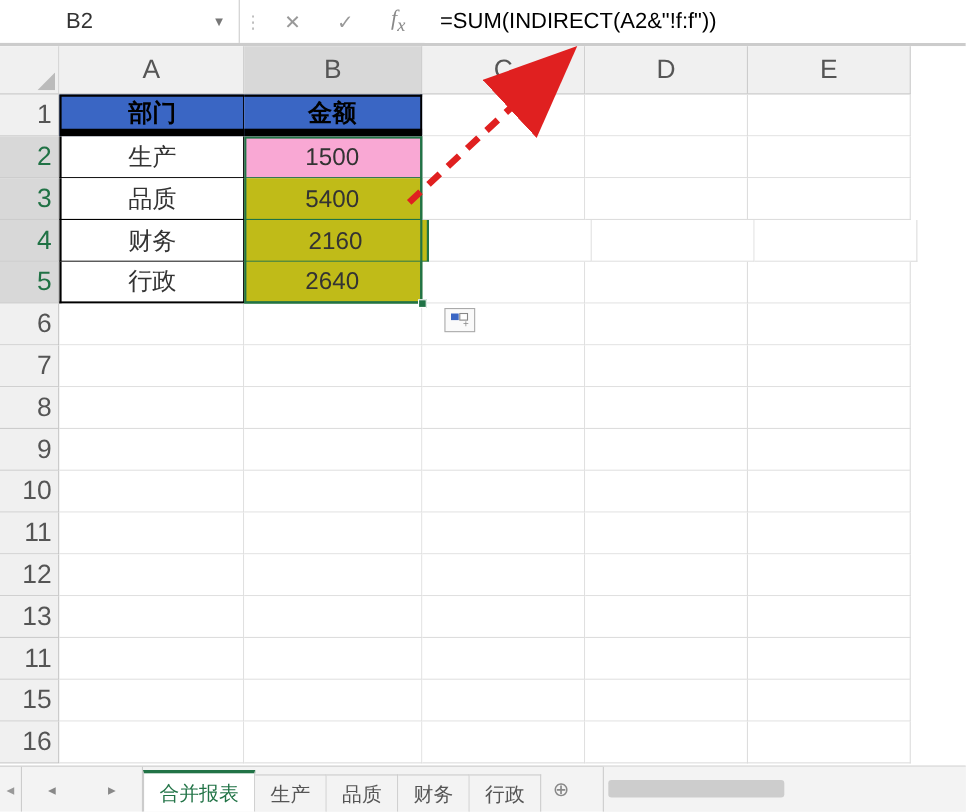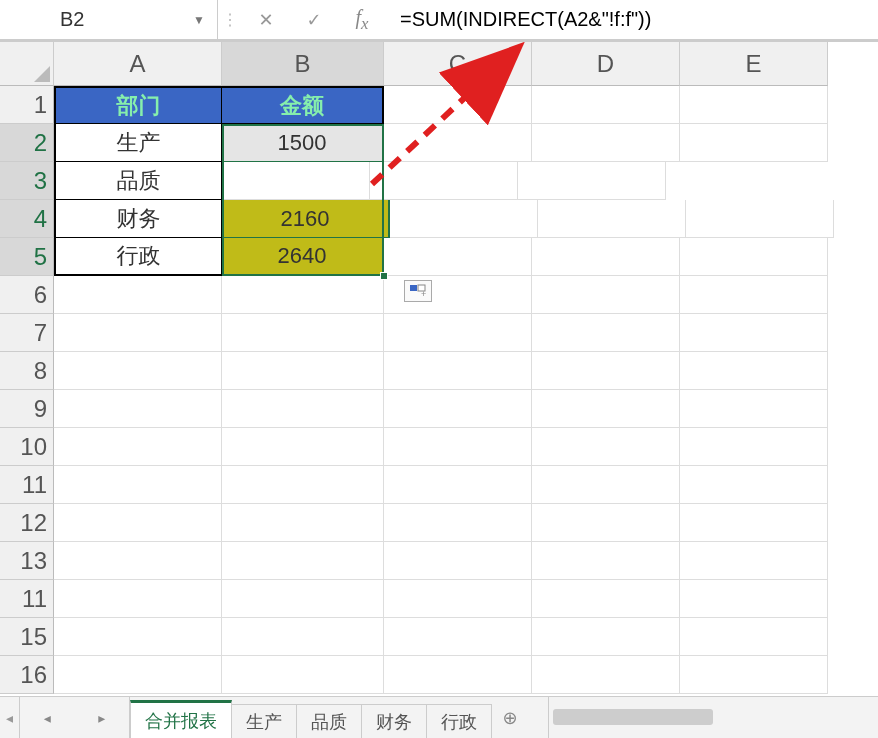--- a/index.html
+++ b/index.html
@@ -115,40 +115,40 @@
     border-bottom:1px solid #ddd;
     display:flex; align-items:center; justify-content:center;
     font-size:22px;
     background:#fff;
     position:relative;
   }
 
   
   .header-cell {
     background:#3a66c4;
-    color:#86efac;
+    color:#000000;
     border-right:1px solid #000;
-    border-bottom:1px solid #000000;
+    border-bottom:7px solid #000000;
     font-weight:bold;
   }
   .data-cell.colA {
     border-left:2px solid #000;
     border-right:1px solid #000;
     border-bottom:1px solid #000;
   }
   .data-cell.colB {
     border-right:2px solid #217346;
     border-bottom:1px solid #217346;
   }
   .r1 .cell.colA { border-top:2px solid #000; border-left:2px solid #000;}
   .r1 .cell.colB { border-top:2px solid #000; border-right:2px solid #000;}
   .r5 .cell.colA { border-bottom:2px solid #000;}
   .r5 .cell.colB { border-bottom:2px solid #217346;}
 
-  .b2 { background:#e5e5e5; }
+  .b2 { background:#f9a8d4; }
   .b-olive { background:#c0bb18; }
 
   
   .sel-border {
     position:absolute;
     border:2px solid #217346;
     pointer-events:none;
   }
   .fill-handle {
     position:absolute;
@@ -293,20 +293,21 @@
       </div>
       <div class="row r2">
         <div class="cell data-cell colA" style="width: 168px;">生产</div>
         <div class="cell data-cell colB b2" style="width: 162px;">1500</div>
         <div class="cell" style="width: 148px;"></div>
         <div class="cell" style="width: 148px;"></div>
         <div class="cell" style="width: 148px;"></div>
       </div>
       <div class="row r3">
         <div class="cell data-cell colA" style="width: 168px;">品质</div>
+        <div class="cell data-cell colB b-olive" style="width: 162px;">5400</div>
         <div class="cell" style="width: 148px;"></div>
         <div class="cell" style="width: 148px;"></div>
         <div class="cell" style="width: 148px;"></div>
       </div>
       <div class="row r4">
         <div class="cell data-cell colA" style="width: 168px;">财务</div>
         <div class="cell data-cell colB b-olive" style="width: 168px;">2160</div>
         <div class="cell" style="width: 148px;"></div>
         <div class="cell" style="width: 148px;"></div>
         <div class="cell" style="width: 148px;"></div>

